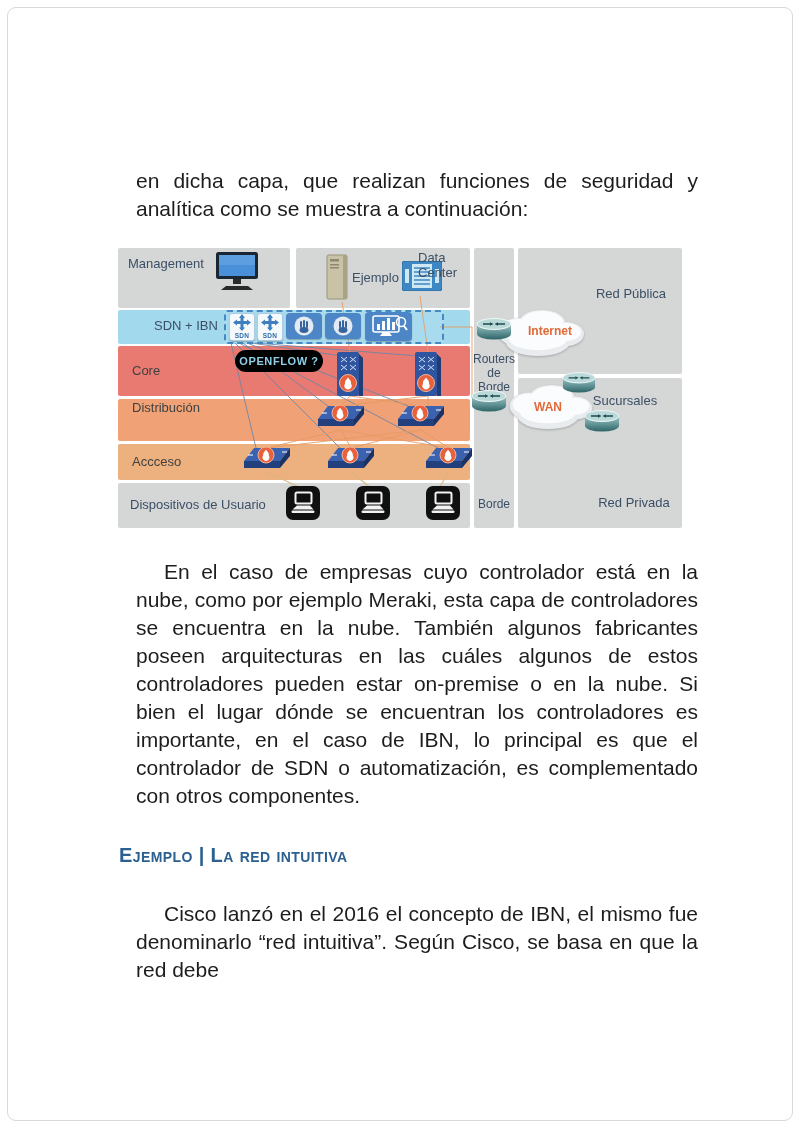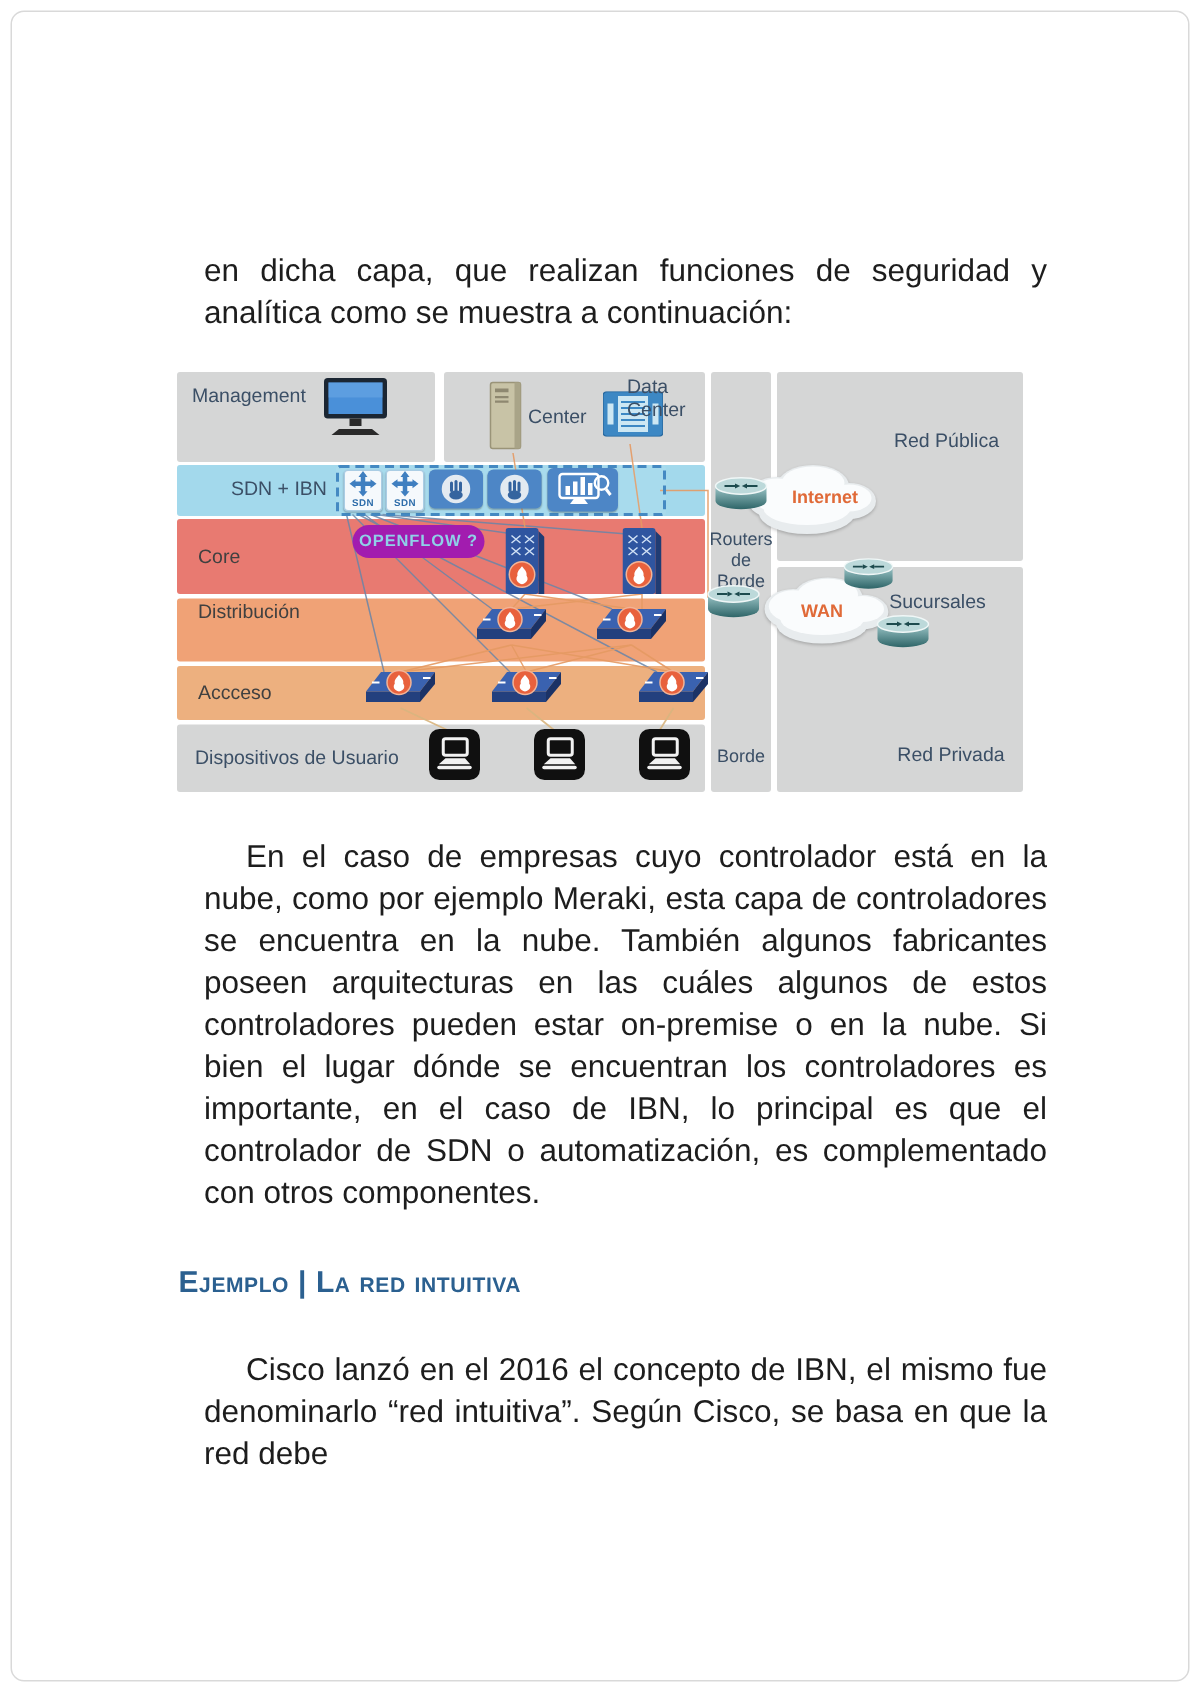--- a/index.html
+++ b/index.html
@@ -9,21 +9,21 @@
   .indent{text-indent:28px;}
   h2.section{position:absolute;left:119px;top:844px;margin:0;font-size:20px;font-weight:bold;font-variant:small-caps;letter-spacing:.4px;color:#2b6090;}
   
   .diagram{position:absolute;left:118px;top:246px;width:564px;height:284px;color:#3b4f66;font-size:13px;padding-left:37px;}
   .abs{position:absolute;}
   .band,.panel{position:absolute;border-radius:2px;}
   .gray{background:#d5d6d6;}
   .lbl{position:absolute;white-space:nowrap;}
   .ylbl{position:absolute;color:#404040;font-size:13px;white-space:nowrap;}
   .dashedbox{position:absolute;border:2px dashed #4489c2;border-radius:3px;background:rgba(255,255,255,.06);}
-  .openflow{position:absolute;background:#a21caf;color:#8fd0e8;font-size:11px;font-weight:bold;letter-spacing:.6px;display:flex;align-items:center;justify-content:center;border-radius:11px;}
+  .openflow{position:absolute;background:#000000;color:#8fd0e8;font-size:11px;font-weight:bold;letter-spacing:.6px;display:flex;align-items:center;justify-content:center;border-radius:11px;}
   .blueicon{position:absolute;background:#4d86c6;border-radius:4px;display:flex;align-items:center;justify-content:center;box-shadow:0 1px 1px rgba(0,0,0,.25);}
   .sdnicon{position:absolute;background:#f5f9fc;border:1px solid #aacde4;border-radius:3px;box-shadow:0 1px 1px rgba(0,0,0,.2);}
   .sdnicon .tag{position:absolute;bottom:1px;left:0;right:0;text-align:center;font-size:6.5px;font-weight:bold;color:#2e6daa;letter-spacing:.3px;}
   .cloudtxt{position:absolute;color:#e06a38;font-weight:bold;font-size:12px;text-align:center;}
   .cloud{filter:drop-shadow(0 1px 1px rgba(0,0,0,.22));}
   .midlbl{position:absolute;width:48px;text-align:center;font-size:12px;line-height:14px;}
   svg.lines{position:absolute;left:0;top:0;pointer-events:none;}
 </style>
 </head>
 <body>
@@ -139,21 +139,21 @@
       <rect x="20" y="27" width="8" height="5" fill="#2a2a2a"></rect>
       <path d="M13 34 h22 l5 4 h-32 z" fill="#2a2a2a"></path>
     </svg>
     <svg class="abs" style="left:208px;top:8px" width="24" height="46" viewBox="0 0 24 46">
       <rect x="1" y="1" width="20" height="44" rx="1.5" fill="#c8c3a6" stroke="#9a9478"></rect>
       <rect x="17" y="1" width="4" height="44" fill="#a9a488"></rect>
       <rect x="4" y="5" width="9" height="2.5" fill="#8e8870"></rect>
       <rect x="4" y="10" width="9" height="1.5" fill="#8e8870"></rect>
       <rect x="4" y="13" width="9" height="1.5" fill="#8e8870"></rect>
     </svg>
-    <div class="lbl" style="left:234px;top:24px">Center</div>
+    <div class="lbl" style="left:234px;top:24px">Ejemplo</div>
     <svg class="abs" style="left:284px;top:15px" width="40" height="30" viewBox="0 0 40 30">
       <rect x="0" y="0" width="40" height="30" rx="3" fill="#3d88c4" stroke="#2a6aa0"></rect>
       <rect x="10" y="3" width="20" height="24" fill="#cde7f3"></rect>
       <path d="M12 7 h16 M12 11 h16 M12 15 h16 M12 19 h16 M12 23 h16" stroke="#3d88c4" stroke-width="1.4"></path>
       <rect x="3" y="8" width="4" height="14" fill="#cde7f3"></rect>
         <rect x="33" y="8" width="4" height="14" fill="#cde7f3"></rect>
     </svg>
     <div class="lbl" style="left:300px;top:4px;width:54px;white-space:normal;text-align:left;line-height:15px">Data Center</div>
 
     <div class="lbl" style="left:36px;top:72px">SDN + IBN</div>

